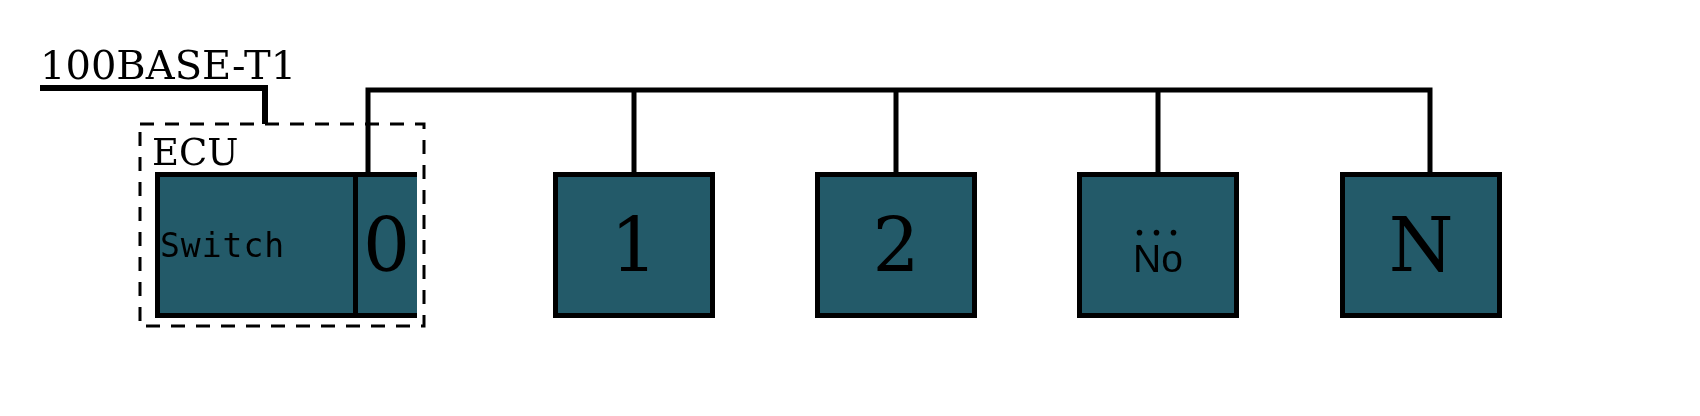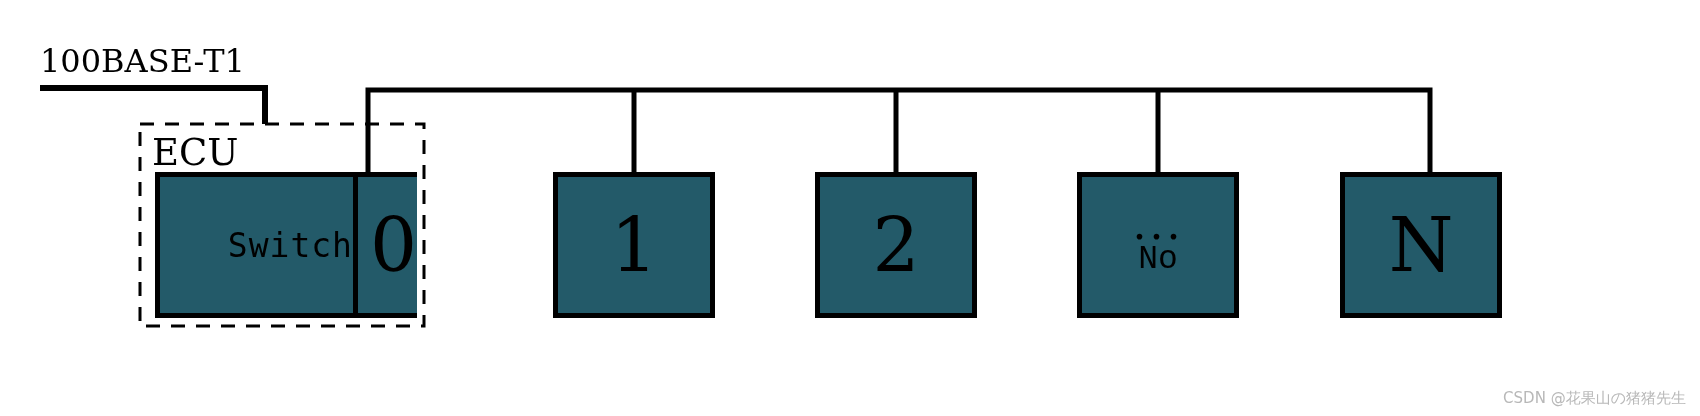--- a/index.html
+++ b/index.html
@@ -37,60 +37,60 @@
     line-height: 1;
     color: #000000;
     user-select: none;
   }
   .switch-cell {
     position: absolute;
     box-sizing: border-box;
     background: #235a69;
     display: flex;
     align-items: center;
-    justify-content: flex-end;
+    justify-content: flex-start;
   }
   .switch-label {
     font-family: "DejaVu Sans Mono", monospace;
     font-size: 33px;
     color: #000000;
     letter-spacing: 1px;
   }
   .stack-box {
     flex-direction: column;
   }
   .dots-label {
     font-family: "DejaVu Serif", serif;
     font-size: 44px;
     line-height: 0.5;
     color: #000000;
     letter-spacing: 3px;
     margin-bottom: 6px;
   }
   .no-label {
-    font-family: Liberation Mono, monospace;
-    font-size: 33px;
+    font-family: Liberation Sans, sans-serif;
+    font-size: 39px;
     color: #000000;
   }
   #title-text {
     position: absolute;
     left: 566px;
     top: 40px;
     font-family: "DejaVu Sans Mono", monospace;
     font-size: 31px;
     color: #000000;
     white-space: nowrap;
     letter-spacing: 0px;
   }
   #std-label {
     position: absolute;
     left: 40px;
     top: 42px;
     font-family: "DejaVu Serif", serif;
-    font-size: 32px;
+    font-size: 40px;
     color: #000000;
     white-space: nowrap;
   }
   #ecu-label {
     position: absolute;
     left: 152px;
     top: 131px;
     font-family: "DejaVu Serif", serif;
     font-size: 37px;
     color: #000000;
@@ -149,15 +149,14 @@
 
   <div class="node-box stack-box" style="left:1077px; top:172px; width:162px; height:146px;">
     <span class="dots-label">...</span>
     <span class="no-label">No</span>
   </div>
 
   <div class="node-box" style="left:1340px; top:172px; width:162px; height:146px;">
     <span class="node-label">N</span>
   </div>
 
-  <div id="watermark">CSDN @花果山の猪猪先生</div>
 
 </div>
 
 </body></html>

